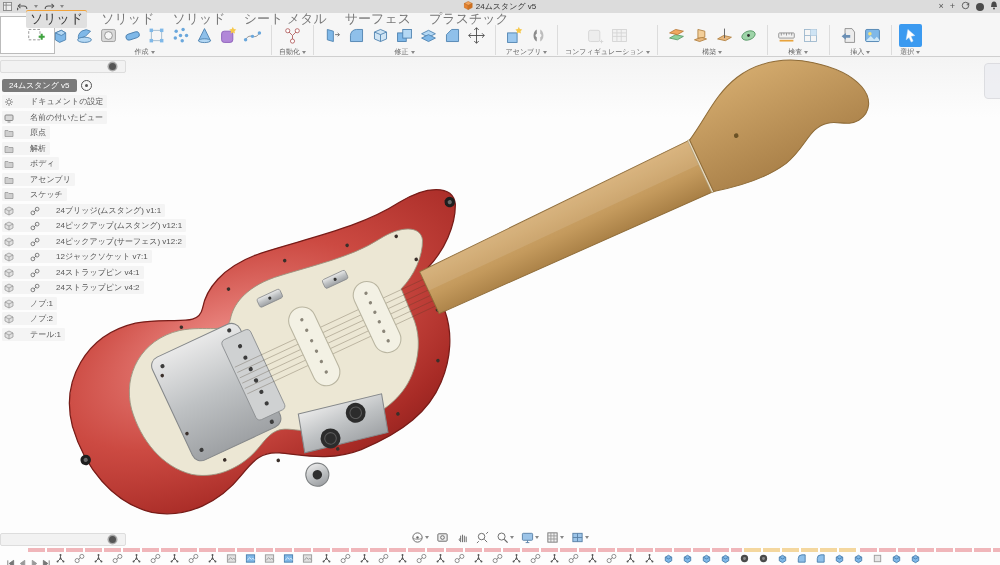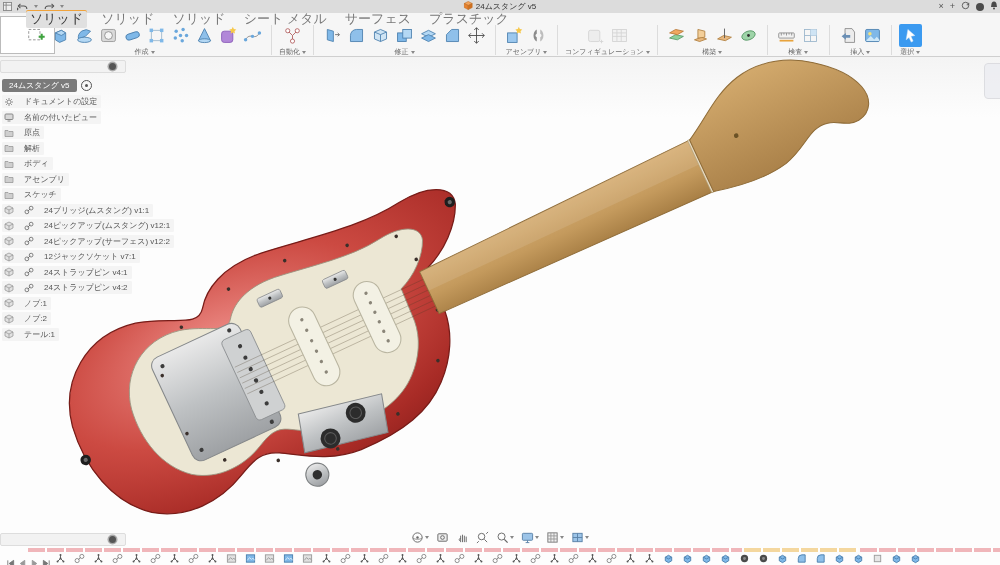--- a/index.html
+++ b/index.html
@@ -32,21 +32,21 @@
   .canvas{position:absolute;top:57px;left:0;width:1000px;height:508px;background:linear-gradient(#f4f4f4,#fdfdfd 12%,#fdfdfd)}
   .viewcube{position:absolute;right:-20px;top:6px;width:34px;height:34px;background:#ecedf2;border:1px solid #d6d7dc;border-radius:4px;opacity:.8}
   
   .browser{position:absolute;left:0;top:60px;width:180px;z-index:30;font-size:8px;color:#555}
   .bbar{position:relative;width:126px;height:13px;background:#f2f2f2;border:1px solid #ddd;border-radius:2px;box-sizing:border-box}
   .bdot{position:absolute;right:9px;top:2px;width:7px;height:7px;border-radius:50%;background:#555;box-shadow:0 0 0 1.5px #aaa}
   .broot{display:flex;align-items:center;gap:4px;margin:6px 0 3px 2px}
   .broot-pill{background:#7a7a7a;color:#fff;font-size:8px;padding:1px 7px;border-radius:2px;white-space:nowrap}
   .beye{width:9px;height:9px;border-radius:50%;border:1.5px solid #555;display:flex;align-items:center;justify-content:center}
   .beye i{width:3px;height:3px;border-radius:50%;background:#555}
-  .bitem{display:flex;align-items:center;gap:10px;height:11px;margin:2.5px 0 2.5px 2px;padding:1px 4px 1px 2px;background:rgba(243,243,243,.92);width:max-content;border-radius:1px;white-space:nowrap;cursor:default}
+  .bitem{display:flex;align-items:flex-end;gap:16px;height:11px;margin:2.5px 0 2.5px 2px;padding:1px 4px 1px 2px;background:rgba(243,243,243,.92);width:max-content;border-radius:1px;white-space:nowrap;cursor:default}
   .bitem svg{display:block}
   .bottom-bar{position:absolute;left:0;top:533px;z-index:30}
   
   .navbar{position:absolute;left:50%;transform:translateX(-50%);bottom:21px;display:flex;align-items:center;gap:7px;z-index:30}
   .nbtn{display:flex;align-items:center;gap:1px}
   .nbtn svg{width:13px;height:13px;display:block}
   
   .timeline{position:absolute;left:0;bottom:0;width:1000px;height:18px;background:#fdfdfd;z-index:30}
   .tband{position:absolute;top:1px;height:4px}
   .tplay{position:absolute;left:6px;top:7px;display:flex;gap:3px}

